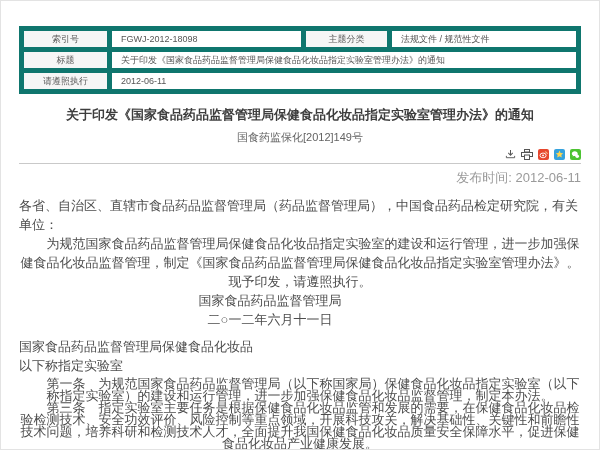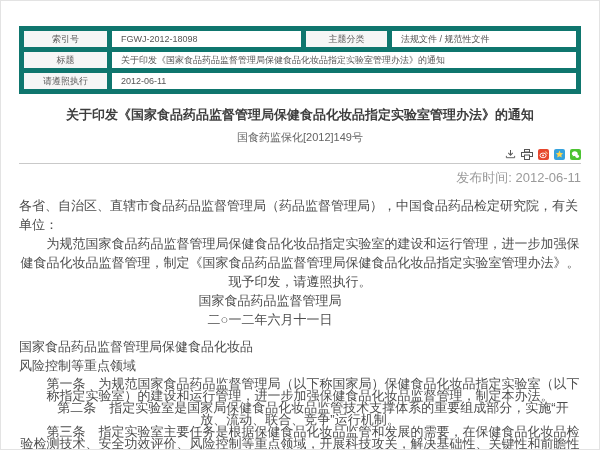--- a/index.html
+++ b/index.html
@@ -110,22 +110,21 @@
 
   <div class="body-text">
     <p>各省、自治区、直辖市食品药品监督管理局（药品监督管理局），中国食品药品检定研究院，有关单位：</p>
     <p class="indent">为规范国家食品药品监督管理局保健食品化妆品指定实验室的建设和运行管理，进一步加强保健食品化妆品监督管理，制定《国家食品药品监督管理局保健食品化妆品指定实验室管理办法》。现予印发，请遵照执行。</p>
     <div class="signer-block">
       <p>国家食品药品监督管理局</p>
       <p>二○一二年六月十一日</p>
     </div>
     <div class="doc-heading">
       <p>国家食品药品监督管理局保健食品化妆品</p>
-      <p>风险控制等重点领域</p>
+      <p>以下称指定实验室</p>
     </div>
     <div class="articles">
       <p class="indent">第一条　为规范国家食品药品监督管理局（以下称国家局）保健食品化妆品指定实验室（以下称指定实验室）的建设和运行管理，进一步加强保健食品化妆品监督管理，制定本办法。</p>
-      <p class="indent">第二条　指定实验室是国家局保健食品化妆品监管技术支撑体系的重要组成部分，实施“开放、流动、联合、竞争”运行机制。</p>
       <p class="indent">第三条　指定实验室主要任务是根据保健食品化妆品监管和发展的需要，在保健食品化妆品检验检测技术、安全功效评价、风险控制等重点领域，开展科技攻关，解决基础性、关键性和前瞻性技术问题，培养科研和检测技术人才，全面提升我国保健食品化妆品质量安全保障水平，促进保健食品化妆品产业健康发展。</p>
     </div>
   </div>
 
 </div>
 
 </body></html>

